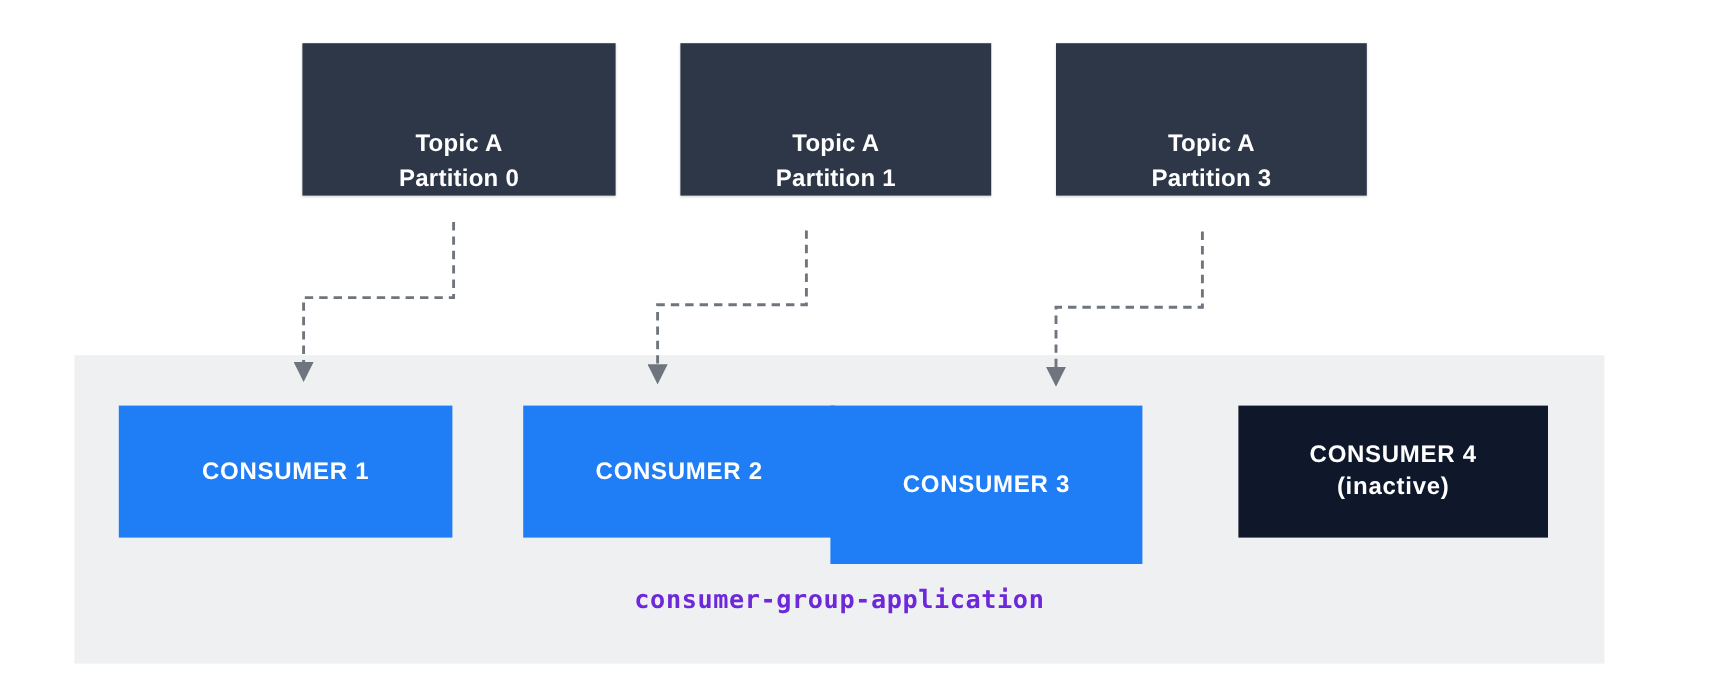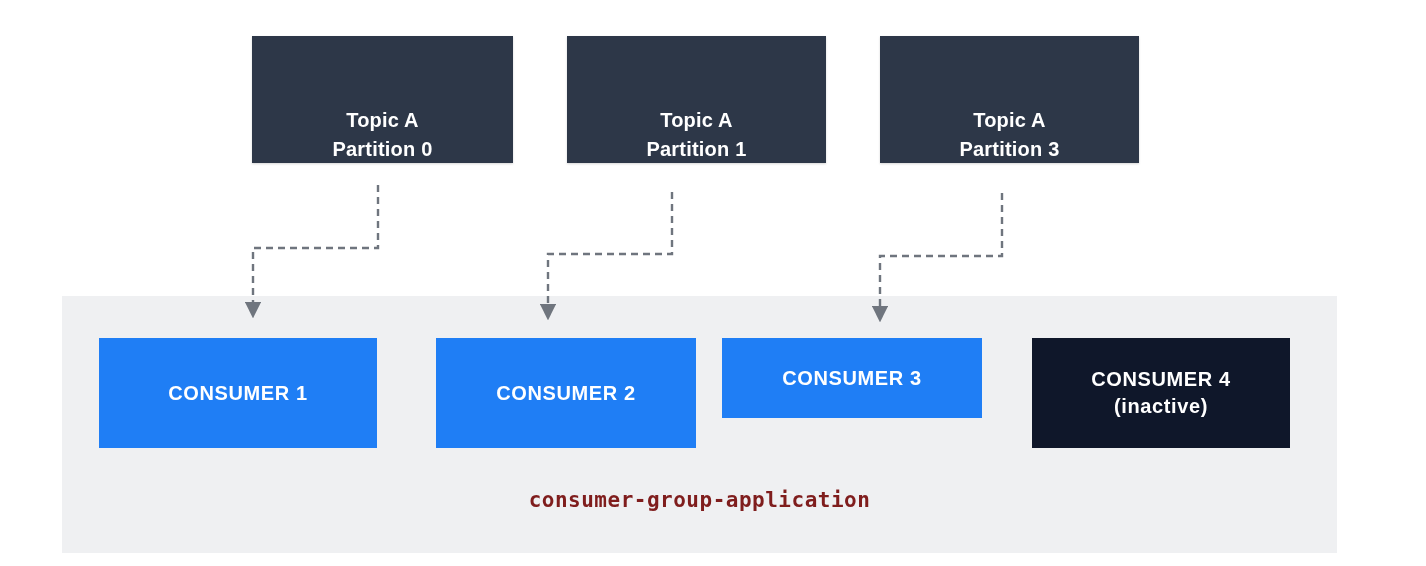--- a/index.html
+++ b/index.html
@@ -102,32 +102,32 @@
     <span class="line">Topic A</span>
     <span class="line">Partition 1</span>
   </div>
 
   <div class="partition-box" id="partition-2" style="left: 880px; top: 36px; width: 259px; height: 127px; background: rgb(45, 55, 72); color: rgb(255, 255, 255);">
     <span class="line">Topic A</span>
     <span class="line">Partition 3</span>
   </div>
 
   <div id="consumer-group" style="left: 62px; top: 296px; width: 1275px; height: 257px; background: rgb(239, 240, 242);">
-    <div id="group-label" style="color: #7f1d1d;">consumer-group-application</div>
+    <div id="group-label" style="color: #6d28d9;">consumer-group-application</div>
   </div>
 
   <div class="consumer-box" id="consumer-0" style="left: 99px; top: 338px; width: 278px; height: 110px; background: rgb(31, 126, 245); color: rgb(255, 255, 255);">
     <span class="line">CONSUMER 1</span>
   </div>
 
   <div class="consumer-box" id="consumer-1" style="left: 436px; top: 338px; width: 260px; height: 110px; background: rgb(31, 126, 245); color: rgb(255, 255, 255);">
     <span class="line">CONSUMER 2</span>
   </div>
 
-  <div class="consumer-box" id="consumer-2" style="left: 722px; top: 338px; width: 260px; height: 80px; background: rgb(31, 126, 245); color: rgb(255, 255, 255);">
+  <div class="consumer-box" id="consumer-2" style="left: 692px; top: 338px; width: 260px; height: 132px; background: rgb(31, 126, 245); color: rgb(255, 255, 255);">
     <span class="line">CONSUMER 3</span>
   </div>
 
   <div class="consumer-box" id="consumer-3" style="left: 1032px; top: 338px; width: 258px; height: 110px; background: #0f172a; color: rgb(255, 255, 255);">
     <span class="line">CONSUMER 4</span>
     <span class="line">(inactive)</span>
   </div>
 
   <svg id="arrow-layer" viewBox="0 0 1426 566">
     <defs>

